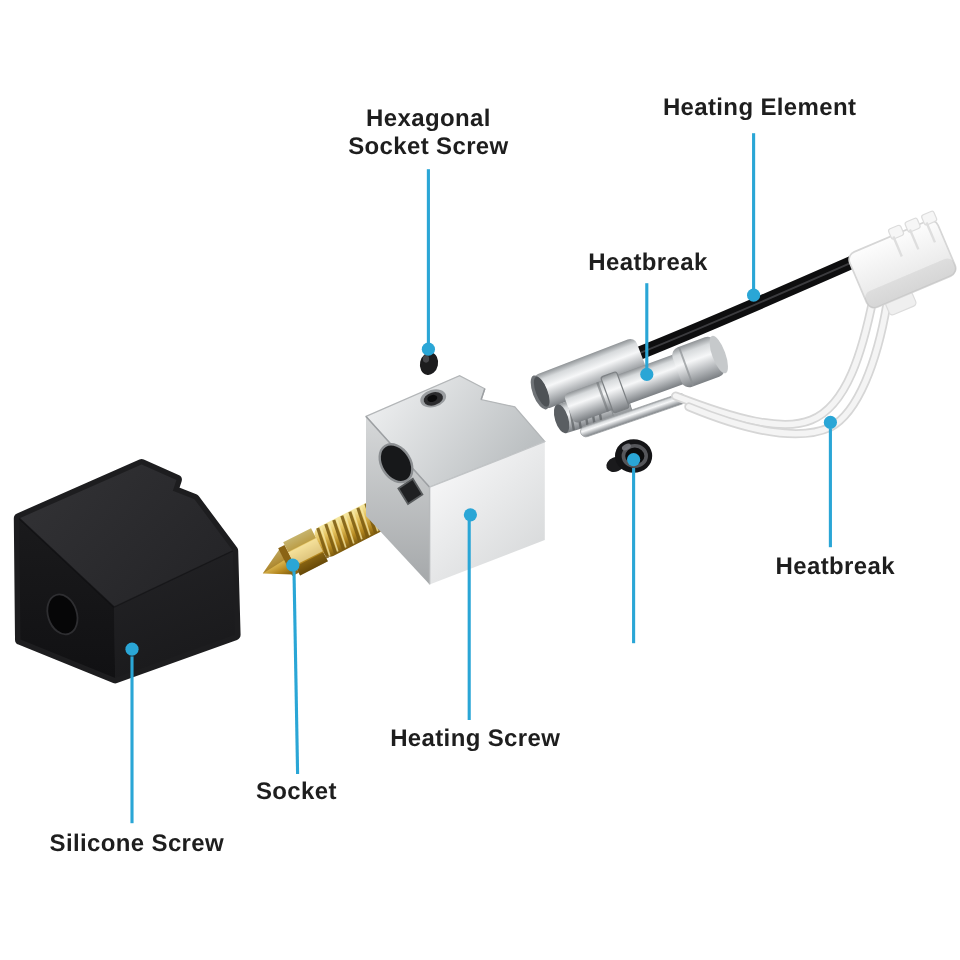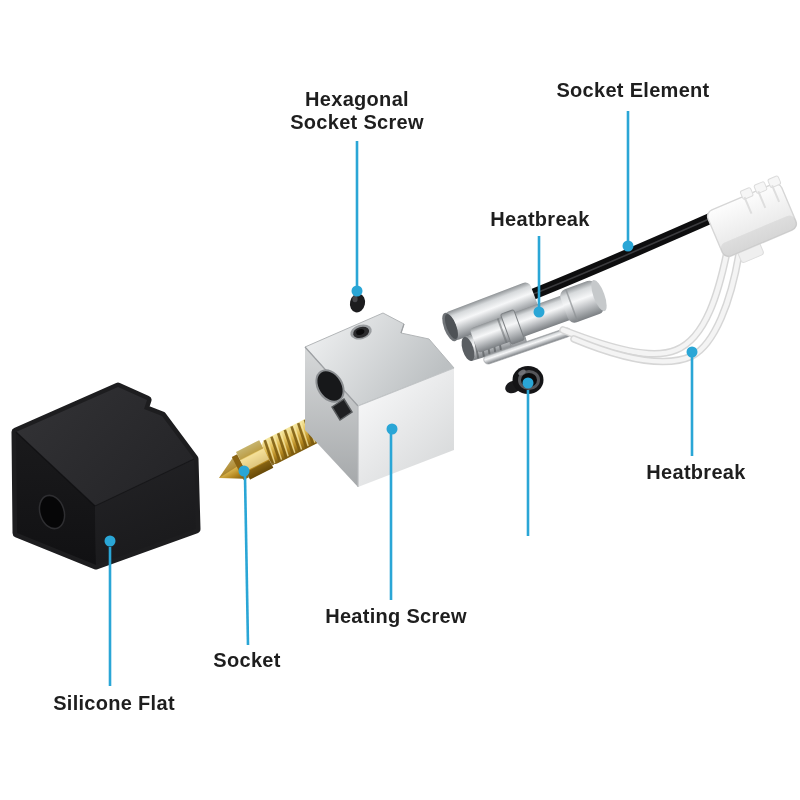--- a/index.html
+++ b/index.html
@@ -230,25 +230,25 @@
       <circle class="leader-dot" cx="244" cy="471" r="5.5"></circle>
 
       <line class="leader" x1="110" y1="547" x2="110" y2="686"></line>
       <circle class="leader-dot" cx="110" cy="541" r="5.5"></circle>
     </g>
   </svg>
 
   <div class="label" style="left:357px; top:88px;">Hexagonal
 Socket Screw</div>
 
-  <div class="label" style="left:633px; top:79px;">Socket Element</div>
+  <div class="label" style="left:633px; top:79px;">Heating Element</div>
 
   <div class="label" style="left:540px; top:208px;">Heatbreak</div>
 
   <div class="label" style="left:696px; top:461px;">Heatbreak</div>
 
 
   <div class="label" style="left:396px; top:605px;">Heating Screw</div>
 
   <div class="label" style="left:247px; top:649px;">Socket</div>
 
-  <div class="label" style="left:114px; top:692px;">Silicone Flat</div>
+  <div class="label" style="left:114px; top:692px;">Silicone Screw</div>
 </div>
 
 </body></html>

